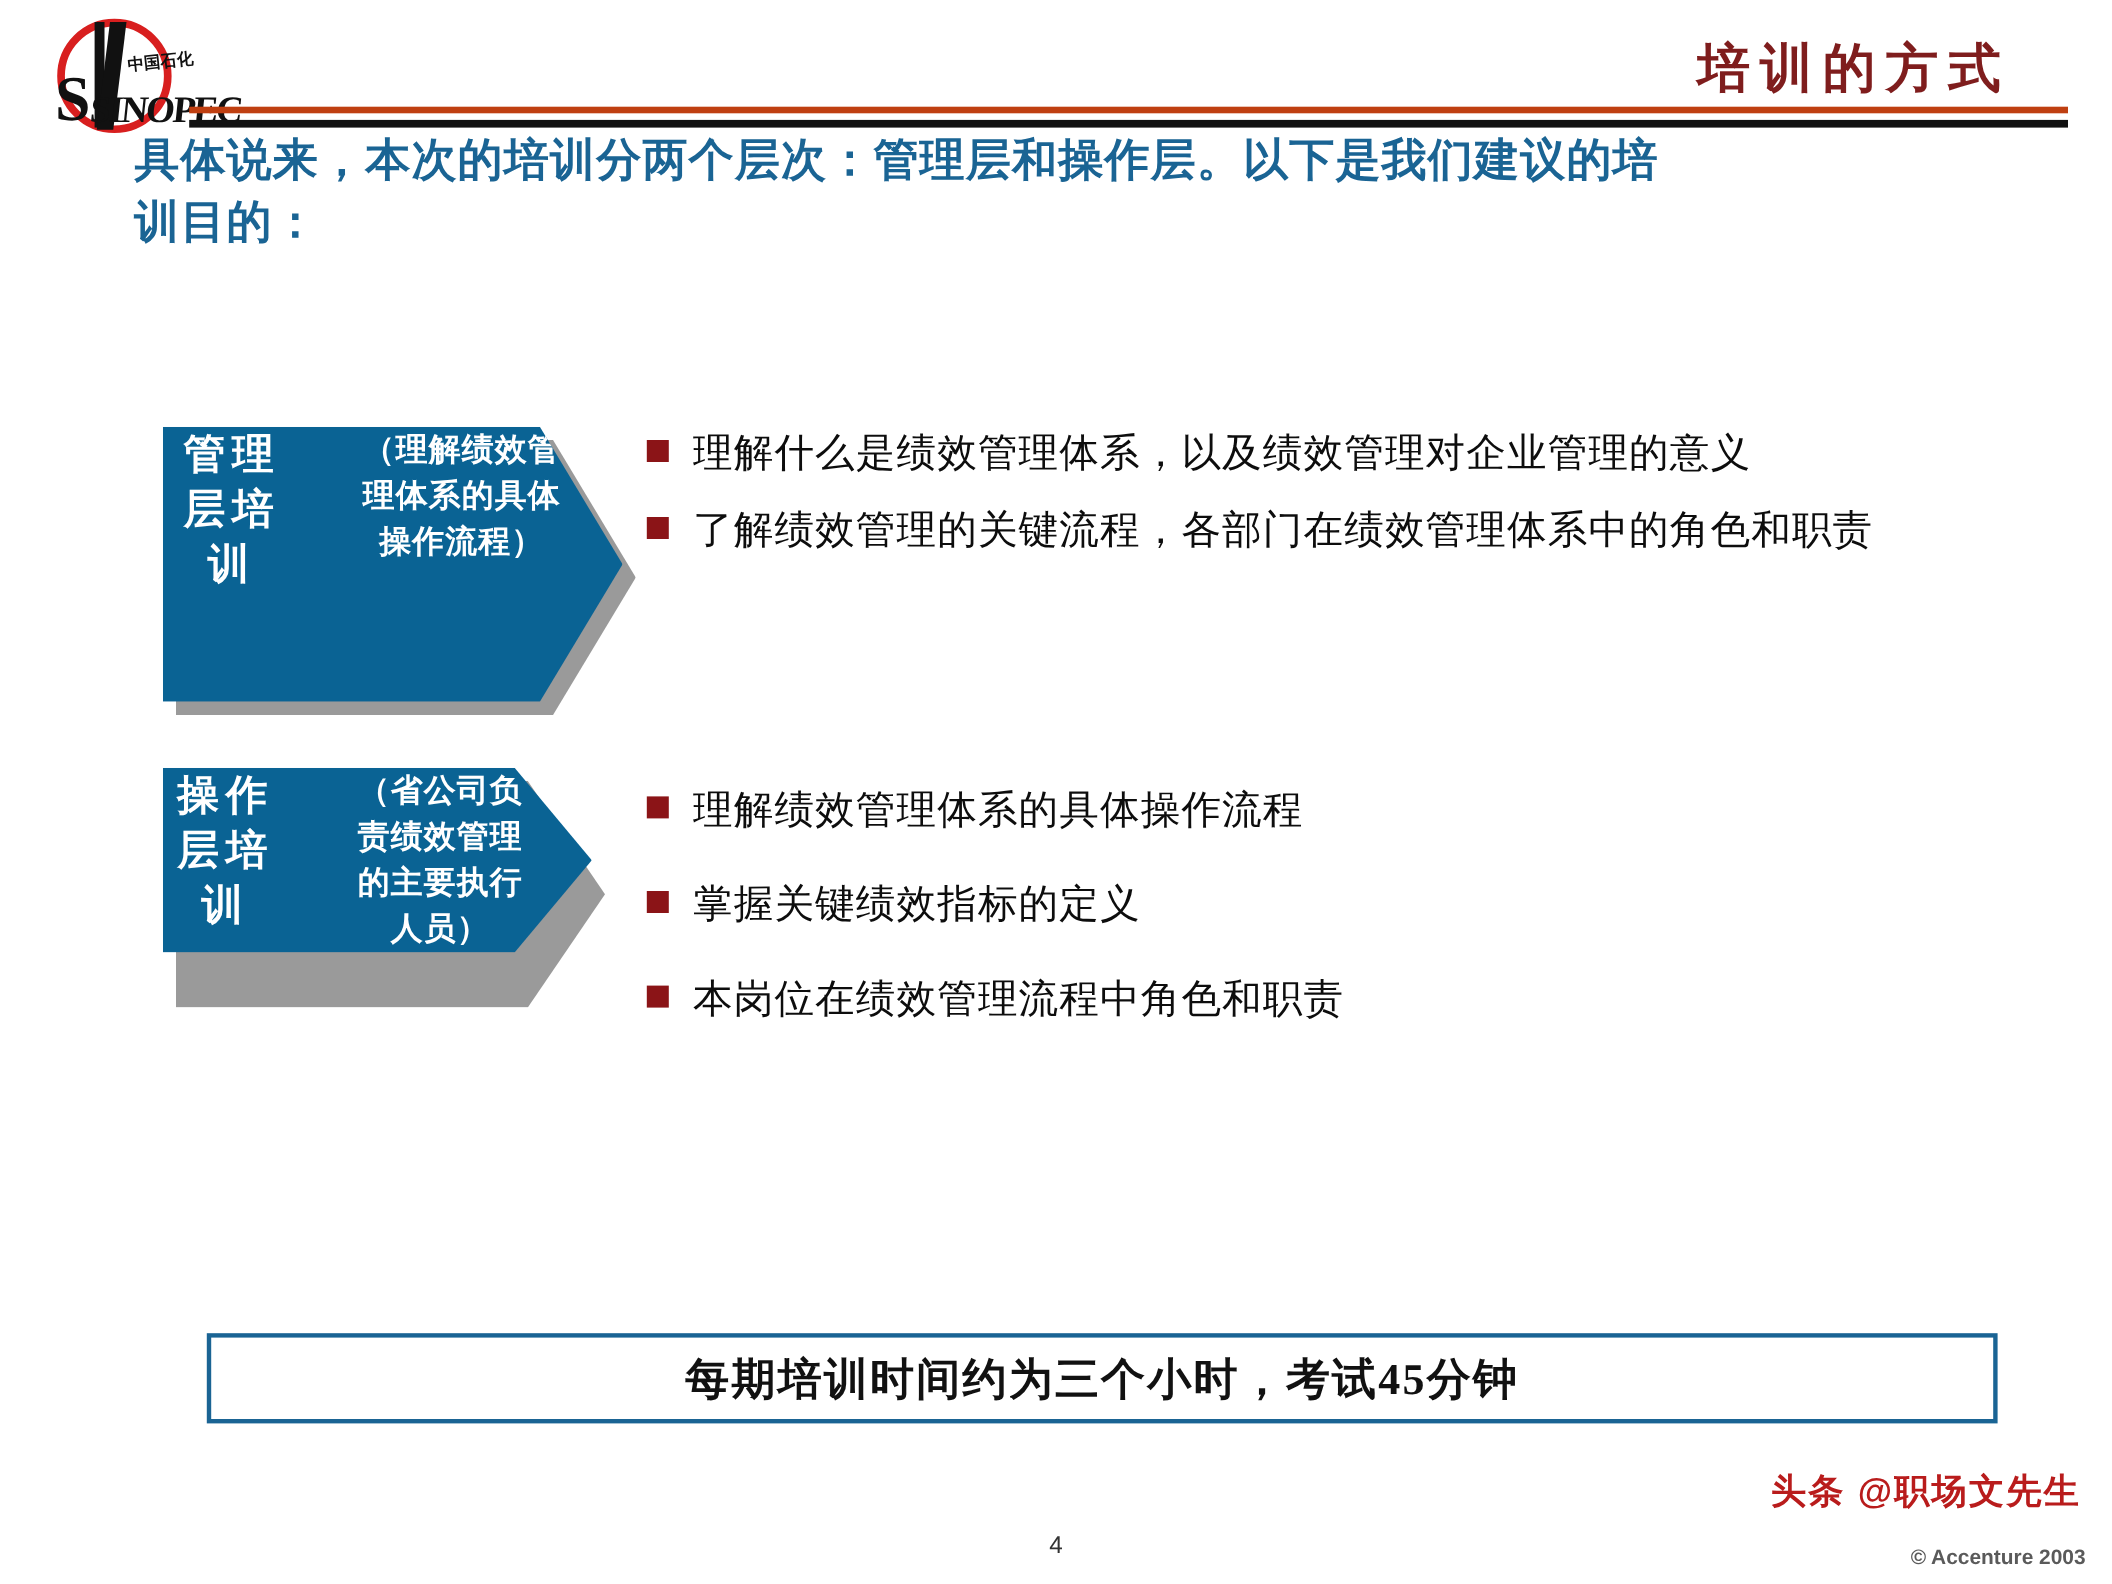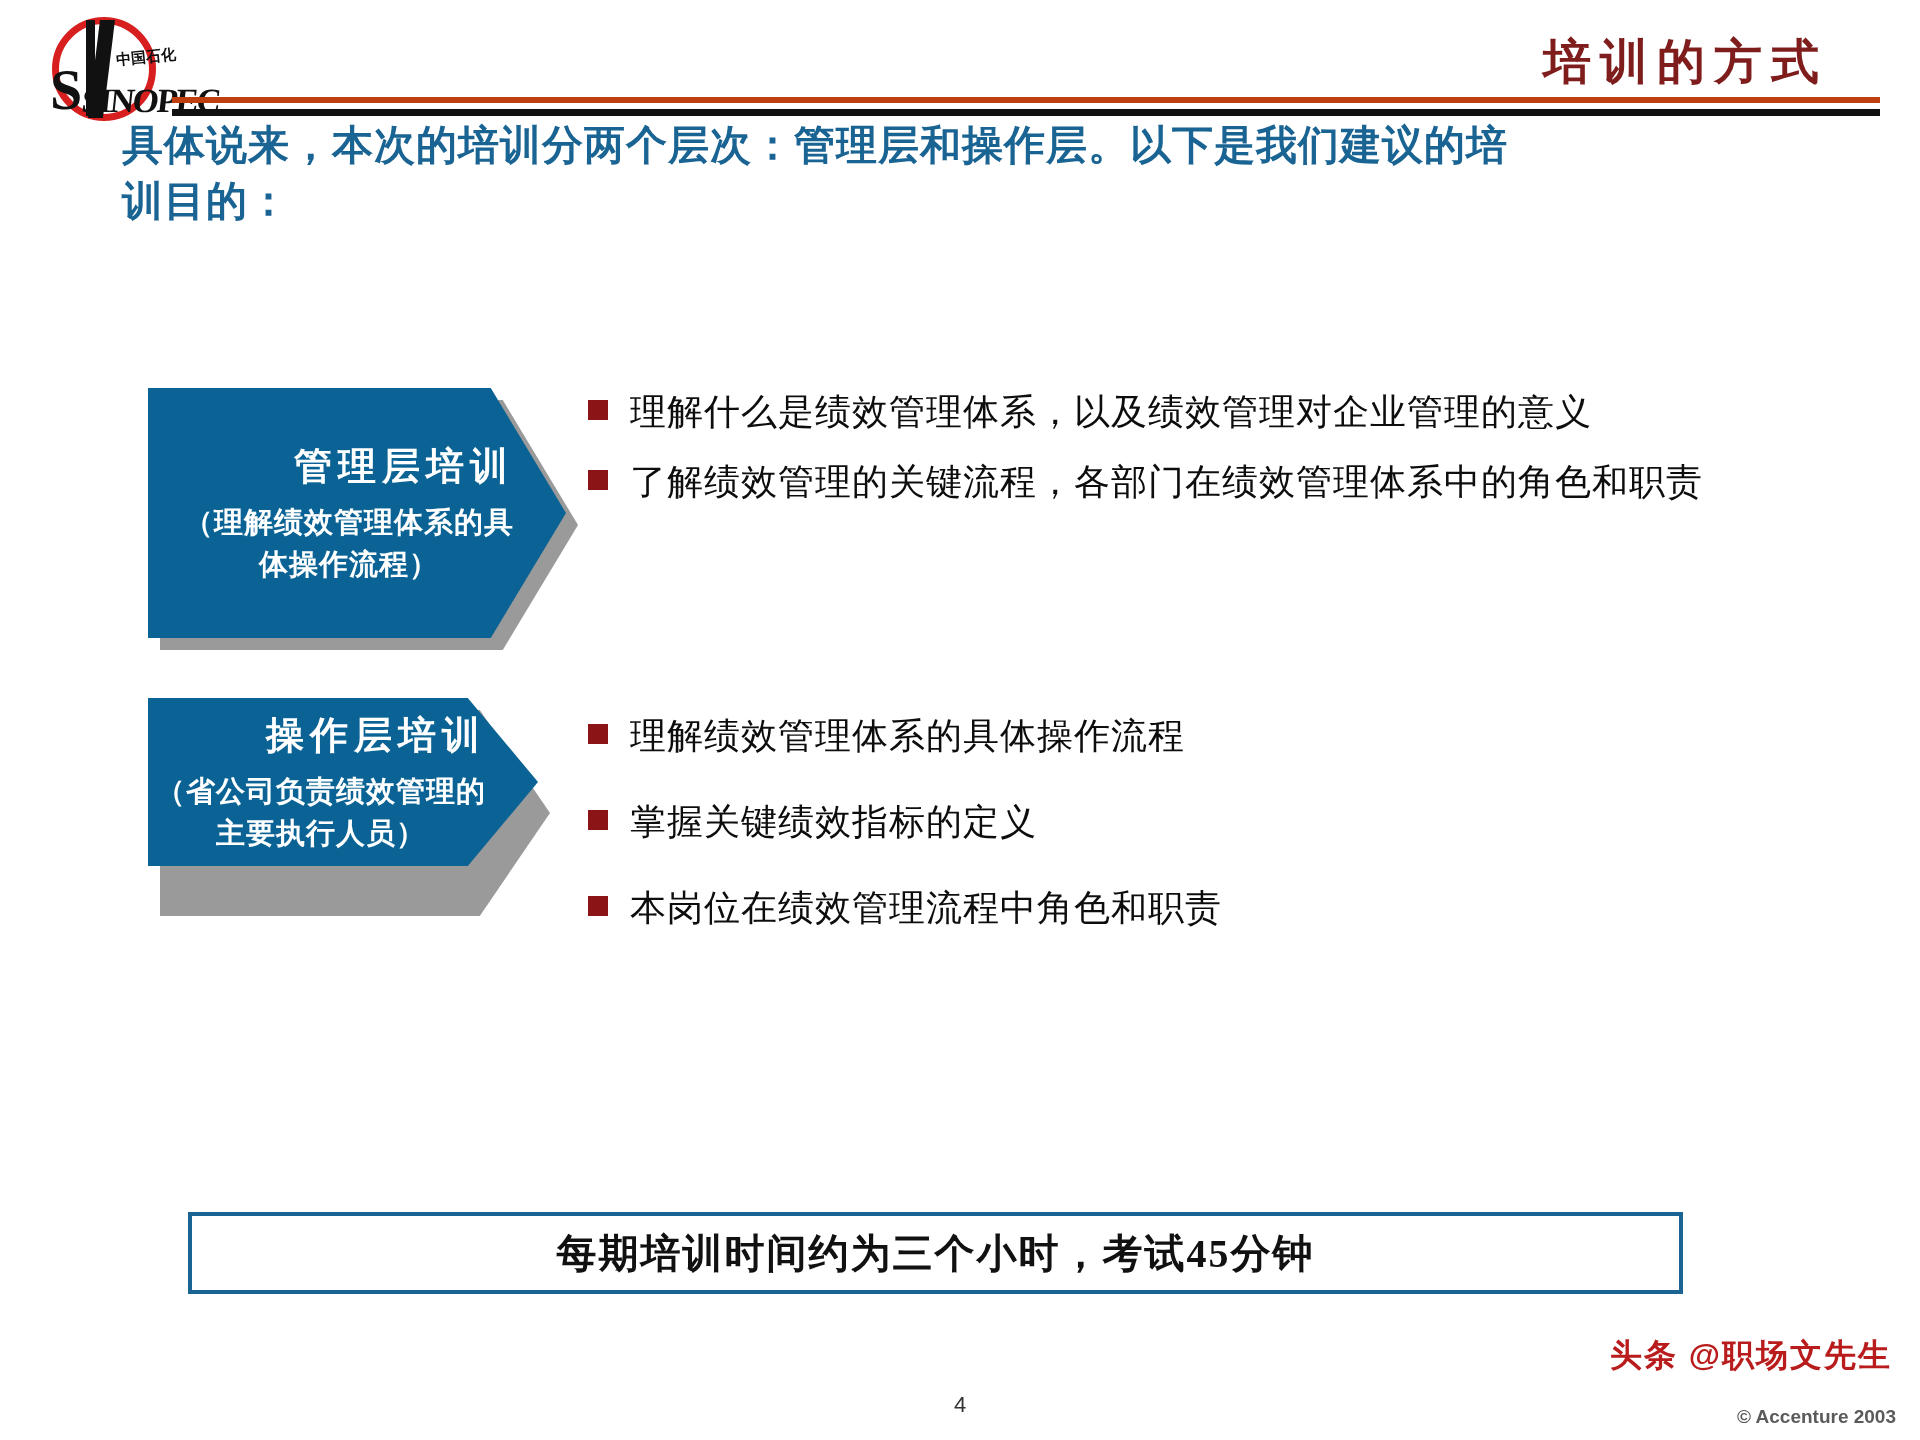--- a/index.html
+++ b/index.html
@@ -110,23 +110,23 @@
   .arrow-shadow {
     position: absolute;
     background: #9a9a9a;
     clip-path: polygon(0 0, 82% 0, 100% 50%, 82% 100%, 0 100%);
   }
   .arrow-body {
     position: absolute;
     background: #0a6394;
     clip-path: polygon(0 0, 82% 0, 100% 50%, 82% 100%, 0 100%);
     display: flex;
-    flex-direction: column;
+    flex-direction: row;
     justify-content: center;
-    align-items: flex-end;
+    align-items: flex-start;
   }
   .arrow-title {
     font-size: 38px;
     font-weight: 700;
     letter-spacing: 6px;
     line-height: 50px;
     padding-right: 52px;
     margin-bottom: 10px;
   }
   .arrow-sub {
@@ -171,21 +171,21 @@
     line-height: 52px;
     color: #0d0d0d;
     letter-spacing: 1px;
   }
   #bullets-ops .bullet-row { margin-bottom: 34px; }
 
   
   .callout {
     position: absolute;
     left: 188px; top: 1212px;
-    width: 1495px; height: 82px;
+    width: 1628px; height: 82px;
     border: 4px solid #1a6494;
     box-sizing: border-box;
     display: flex;
     align-items: center;
     justify-content: center;
   }
   .callout-text {
     font-family: "Liberation Serif", "DejaVu Serif", serif;
     font-size: 40px;
     font-weight: 700;

